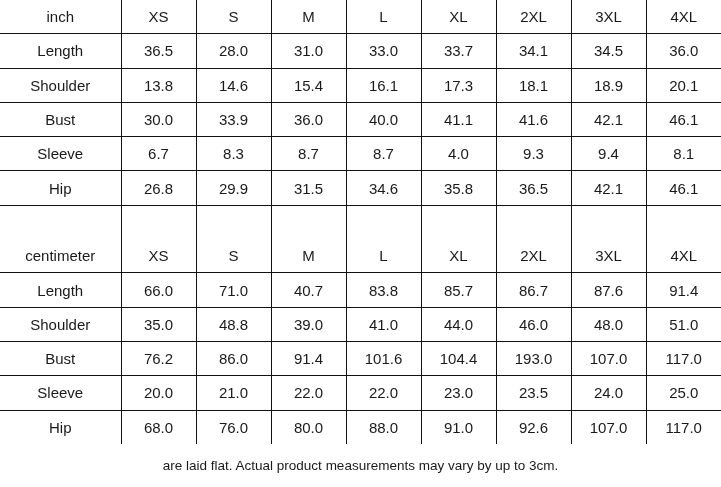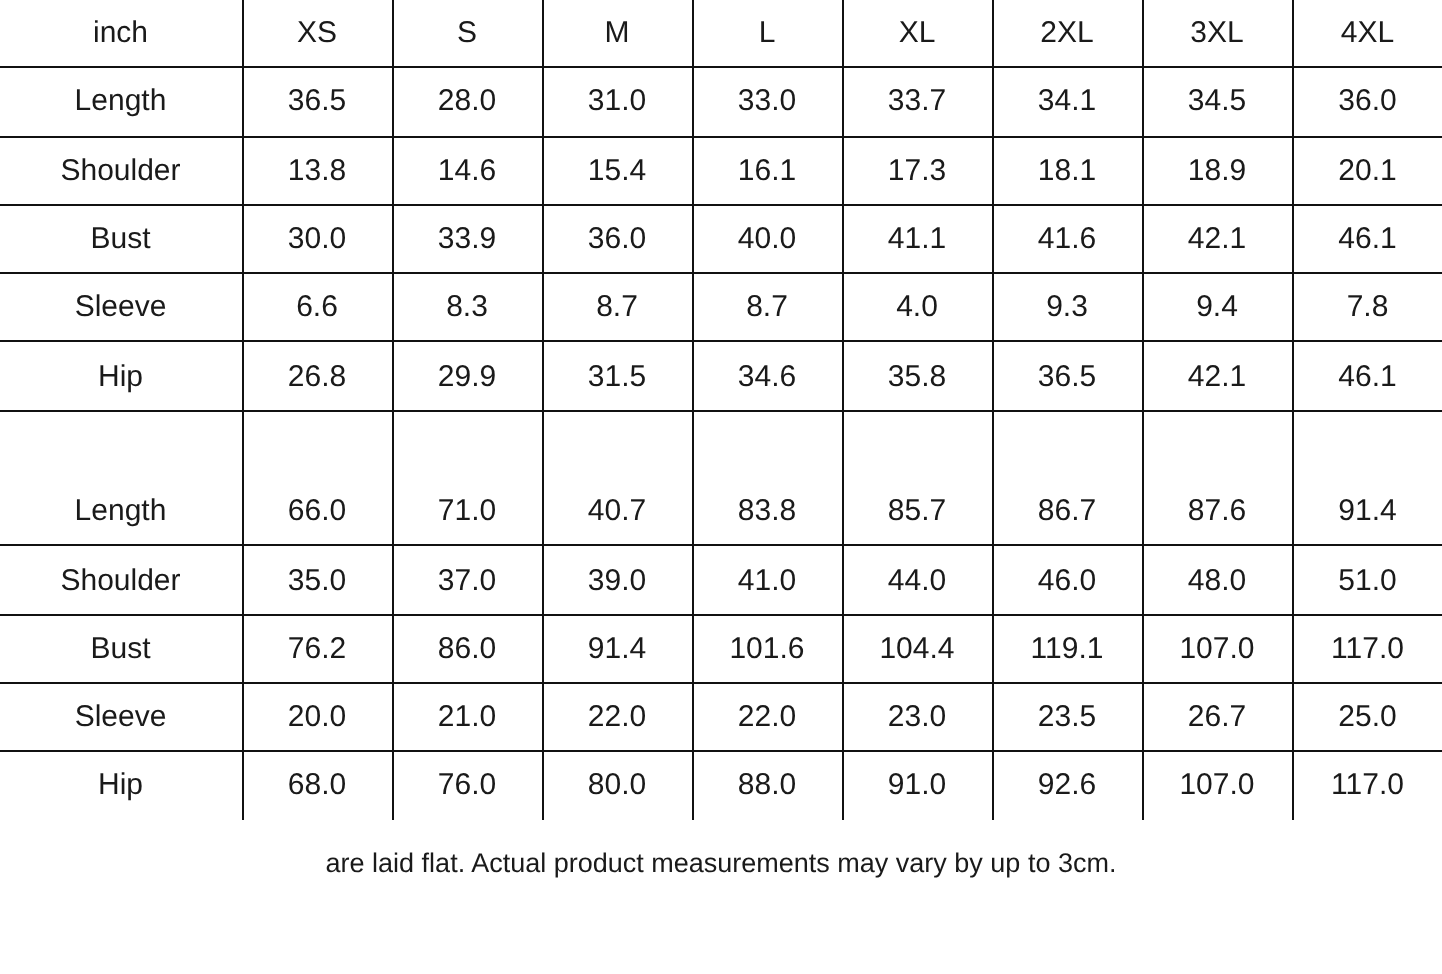--- a/index.html
+++ b/index.html
@@ -139,28 +139,28 @@
         <td>33.9</td>
         <td>36.0</td>
         <td>40.0</td>
         <td>41.1</td>
         <td>41.6</td>
         <td>42.1</td>
         <td>46.1</td>
       </tr>
       <tr class="no-vert-label">
         <td class="label">Sleeve</td>
-        <td>6.6</td>
+        <td>6.7</td>
         <td>8.3</td>
         <td>8.7</td>
         <td>8.7</td>
         <td>4.0</td>
         <td>9.3</td>
         <td>9.4</td>
-        <td>7.8</td>
+        <td>8.1</td>
       </tr>
       <tr>
         <td class="label">Hip</td>
         <td>26.8</td>
         <td>29.9</td>
         <td>31.5</td>
         <td>34.6</td>
         <td>35.8</td>
         <td>36.5</td>
         <td>42.1</td>
@@ -187,61 +187,72 @@
         <col class="cx">
         <col class="cx">
         <col class="cx">
         <col class="cx">
         <col class="cx">
         <col class="cx">
         <col class="cx">
     </colgroup>
     <tbody>
       <tr>
+        <td class="unit">centimeter</td>
+        <td>XS</td>
+        <td>S</td>
+        <td>M</td>
+        <td>L</td>
+        <td>XL</td>
+        <td>2XL</td>
+        <td>3XL</td>
+        <td>4XL</td>
+      </tr>
+      <tr>
         <td class="label">Length</td>
         <td>66.0</td>
         <td>71.0</td>
         <td>40.7</td>
         <td>83.8</td>
         <td>85.7</td>
         <td>86.7</td>
         <td>87.6</td>
         <td>91.4</td>
       </tr>
       <tr>
         <td class="label">Shoulder</td>
         <td>35.0</td>
-        <td>37.0</td>
+        <td>48.8</td>
         <td>39.0</td>
         <td>41.0</td>
         <td>44.0</td>
         <td>46.0</td>
         <td>48.0</td>
         <td>51.0</td>
       </tr>
       <tr>
         <td class="label">Bust</td>
         <td>76.2</td>
         <td>86.0</td>
         <td>91.4</td>
         <td>101.6</td>
         <td>104.4</td>
-        <td>119.1</td>
+        <td>193.0</td>
         <td>107.0</td>
         <td>117.0</td>
       </tr>
       <tr class="no-vert-label">
         <td class="label">Sleeve</td>
         <td>20.0</td>
         <td>21.0</td>
         <td>22.0</td>
         <td>22.0</td>
         <td>23.0</td>
         <td>23.5</td>
-        <td>26.7</td>
+        <td>24.0</td>
         <td>25.0</td>
       </tr>
       <tr>
         <td class="label">Hip</td>
         <td>68.0</td>
         <td>76.0</td>
         <td>80.0</td>
         <td>88.0</td>
         <td>91.0</td>
         <td>92.6</td>

